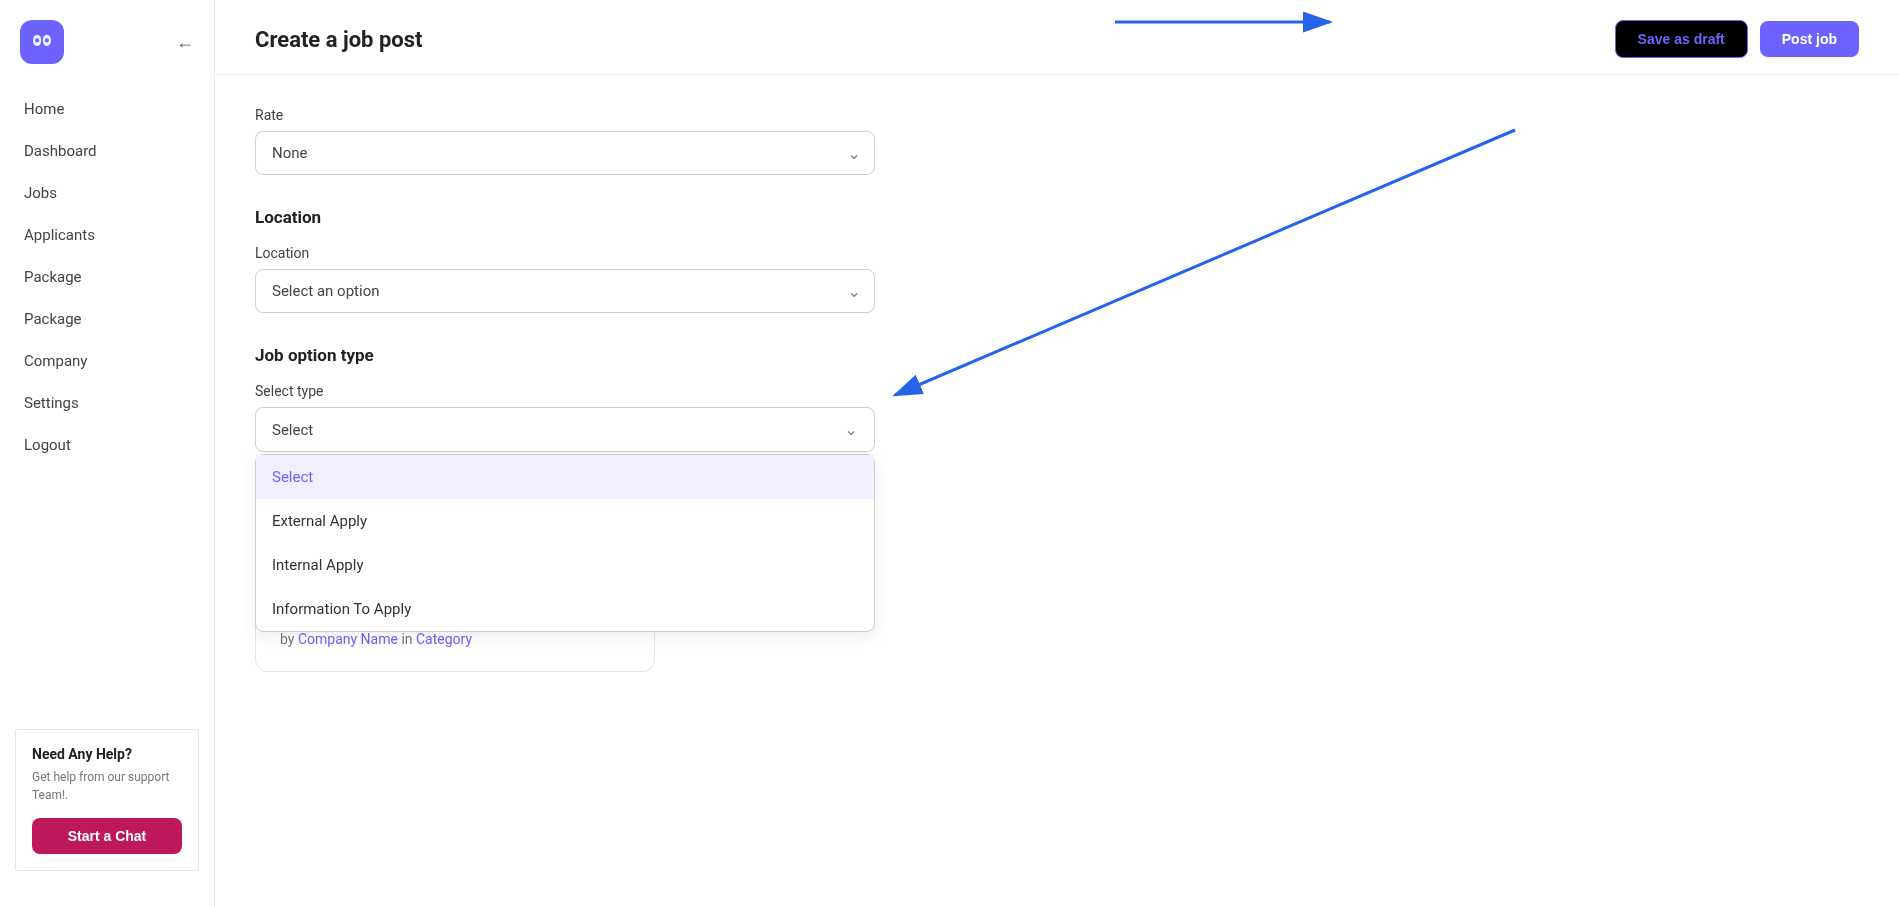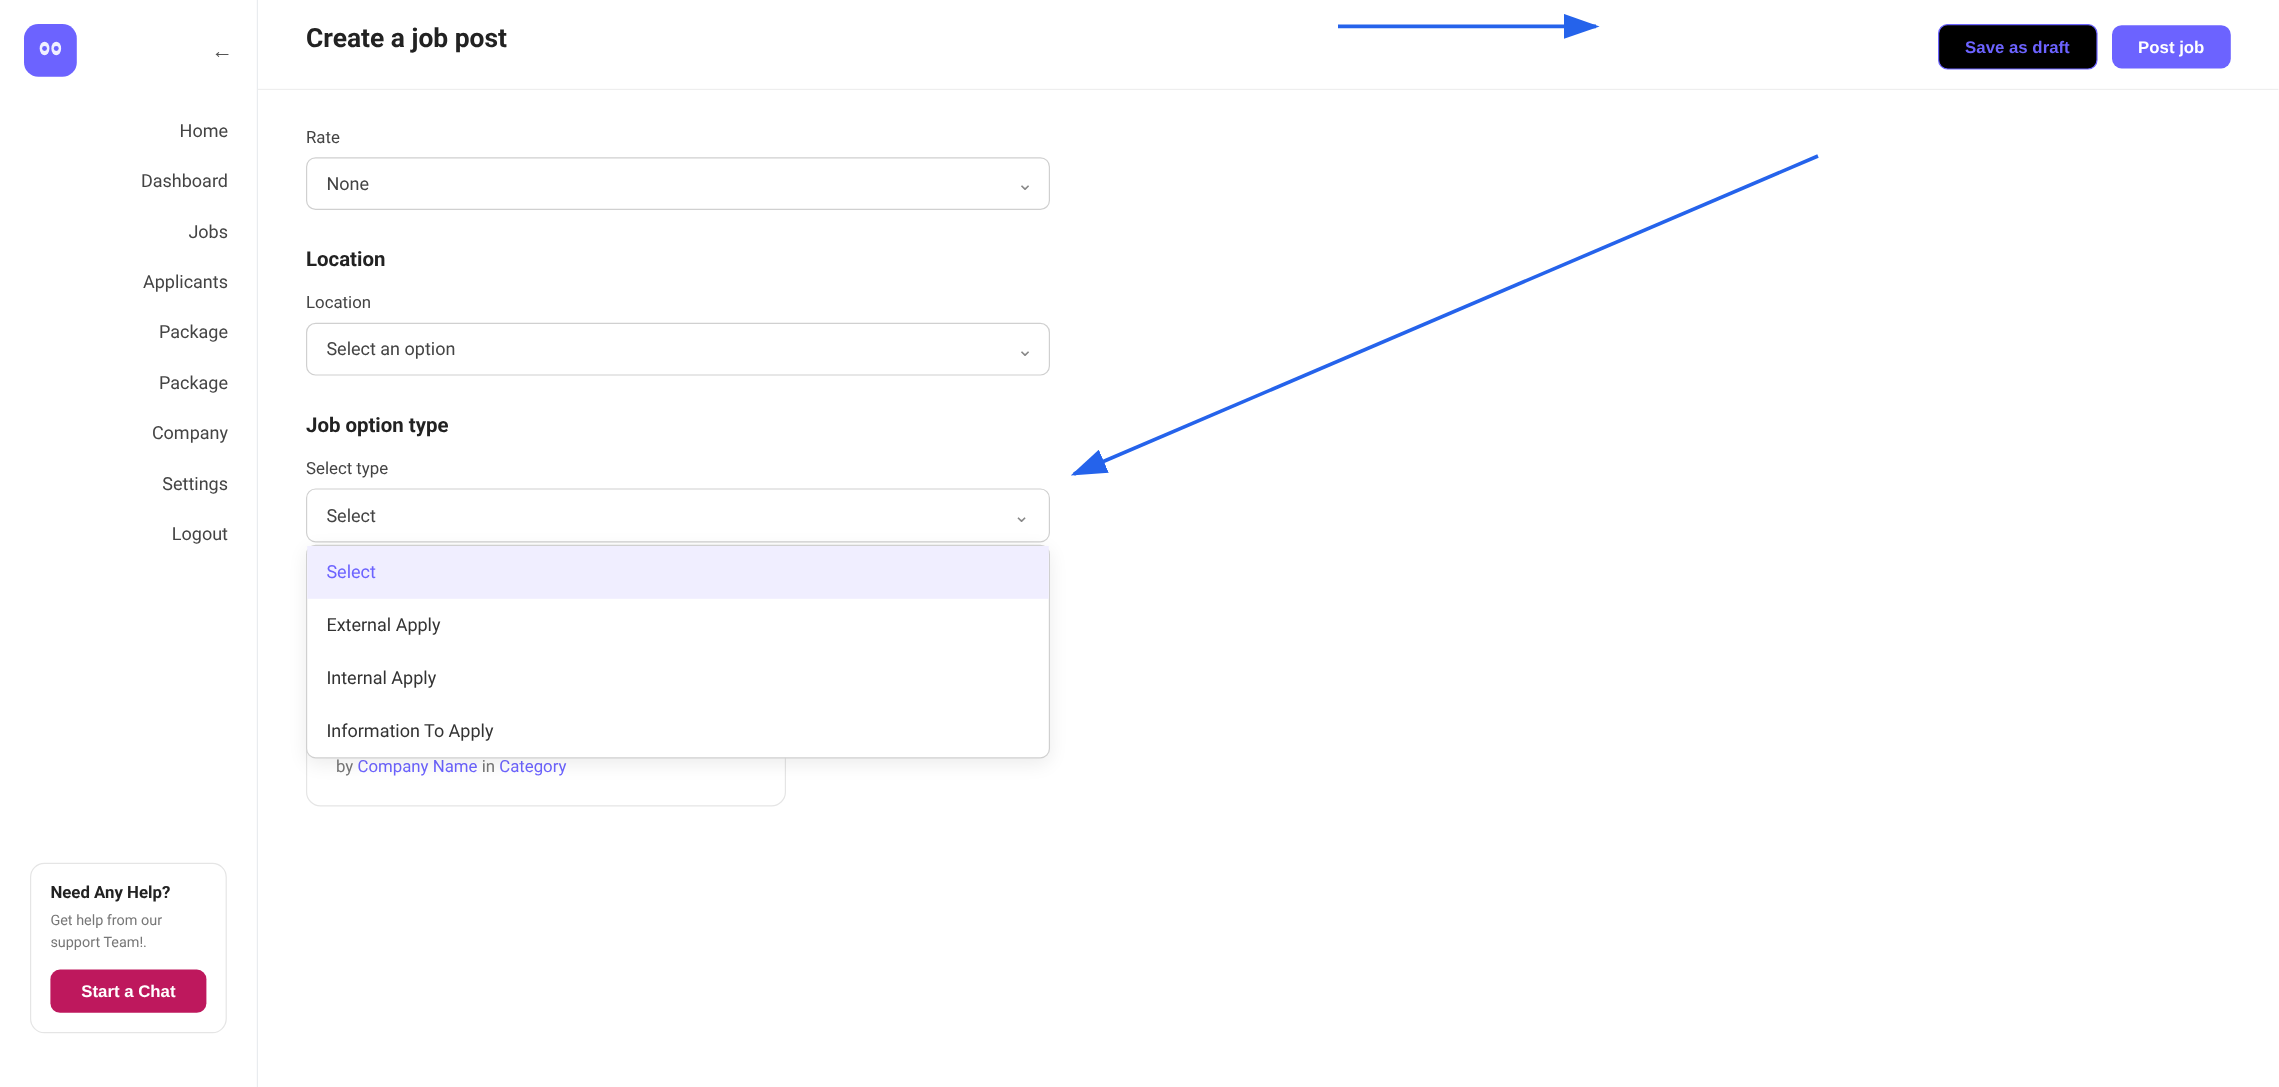--- a/index.html
+++ b/index.html
@@ -26,34 +26,34 @@
       width: 44px;
       height: 44px;
       background: #6c63ff;
       border-radius: 12px;
       display: flex;
       align-items: center;
       justify-content: center;
     }
     .logo-icon svg { width: 26px; height: 26px; }
     .back-arrow { cursor: pointer; color: #555; font-size: 18px; }
-    .sidebar-nav { flex: 1; text-align: right; }
+    .sidebar-nav { flex: 1; }
     .nav-item {
       padding: 12px 24px;
       font-size: 15px;
       color: #444;
       cursor: pointer;
       transition: background 0.15s;
     }
 
     .help-box {
-      margin: 25px;
+      margin: 15px;
       background: #fff;
       border: 1px solid #e5e5e5;
-      border-radius: 12px;
+      border-radius: 2px;
       padding: 16px;
     }
     .help-title { font-size: 14px; font-weight: 700; color: #222; margin-bottom: 6px; }
     .help-text { font-size: 12px; color: #777; margin-bottom: 14px; line-height: 1.5; }
     .chat-btn {
       background: #be185d;
       color: #fff;
       border: none;
       border-radius: 8px;
       padding: 10px 16px;
@@ -66,21 +66,21 @@
     
     .main {
       flex: 1;
       overflow-y: auto;
       background: #fff;
       position: relative;
     }
 
     .main-header {
       display: flex;
-      align-items: flex-start;
+      align-items: center;
       justify-content: space-between;
       padding: 20px 40px 16px 40px;
       border-bottom: 1px solid #eee;
       position: sticky;
       top: 0;
       background: #fff;
       z-index: 10;
     }
     .page-title { font-size: 22px; font-weight: 700; color: #222; }
     .header-actions { display: flex; gap: 12px; align-items: center; }

